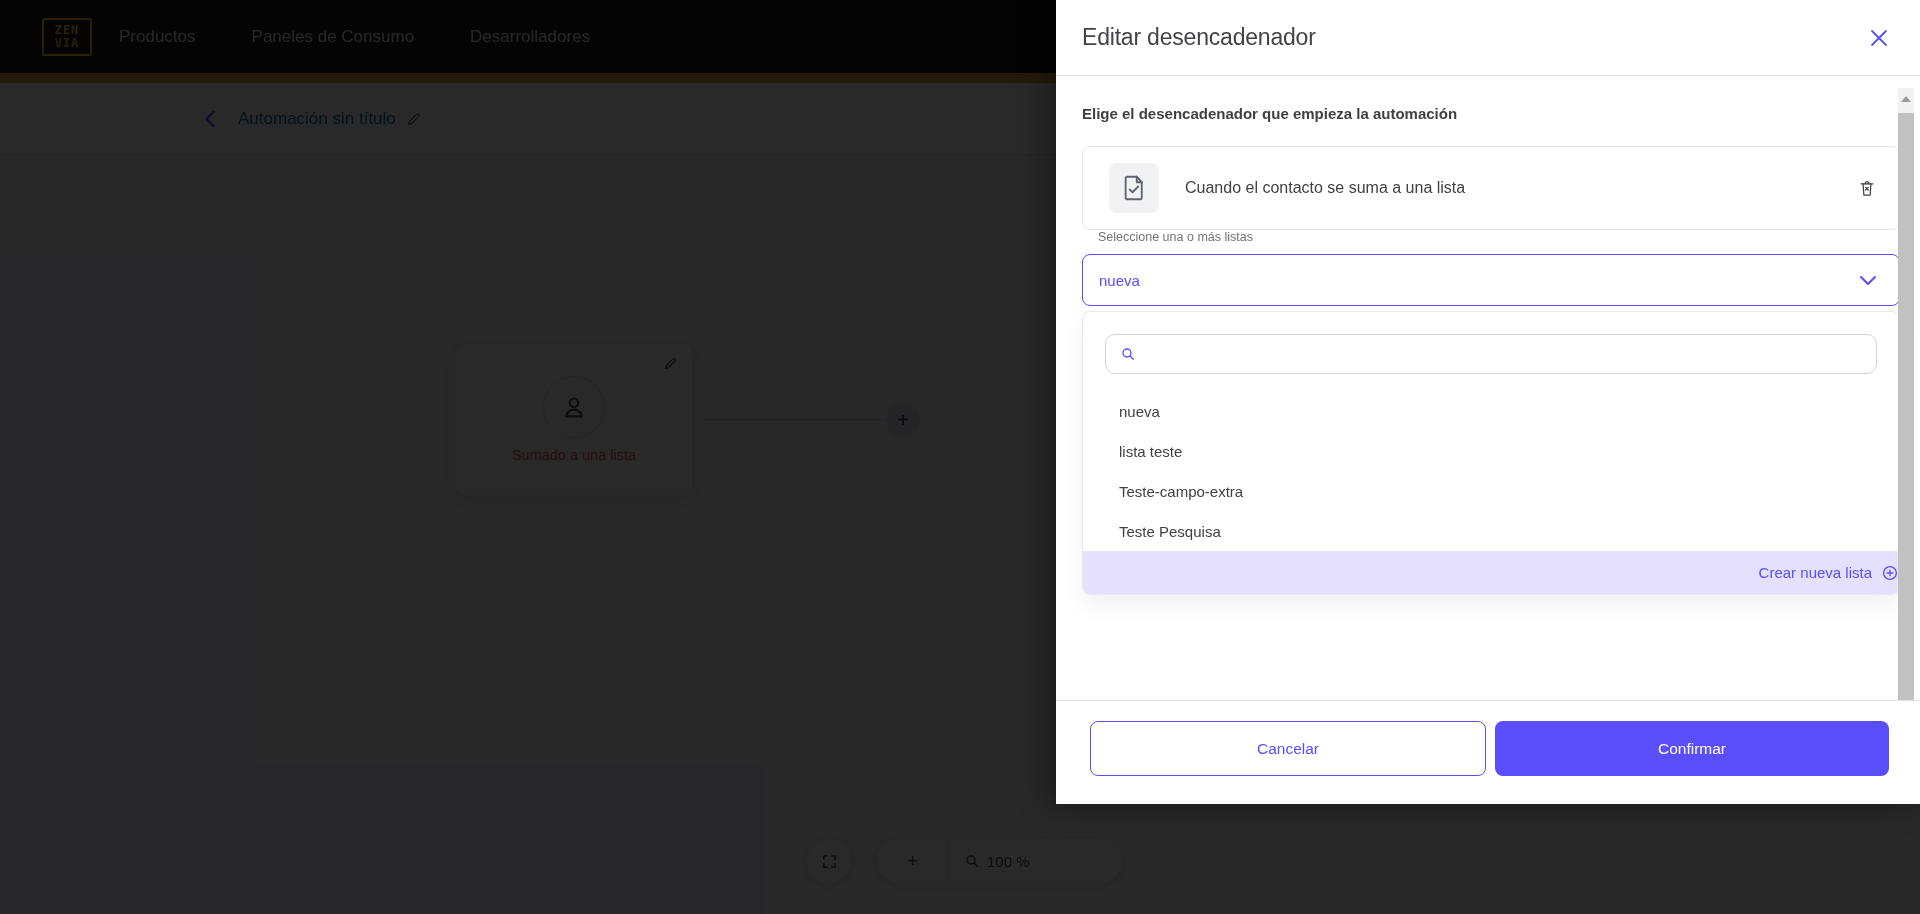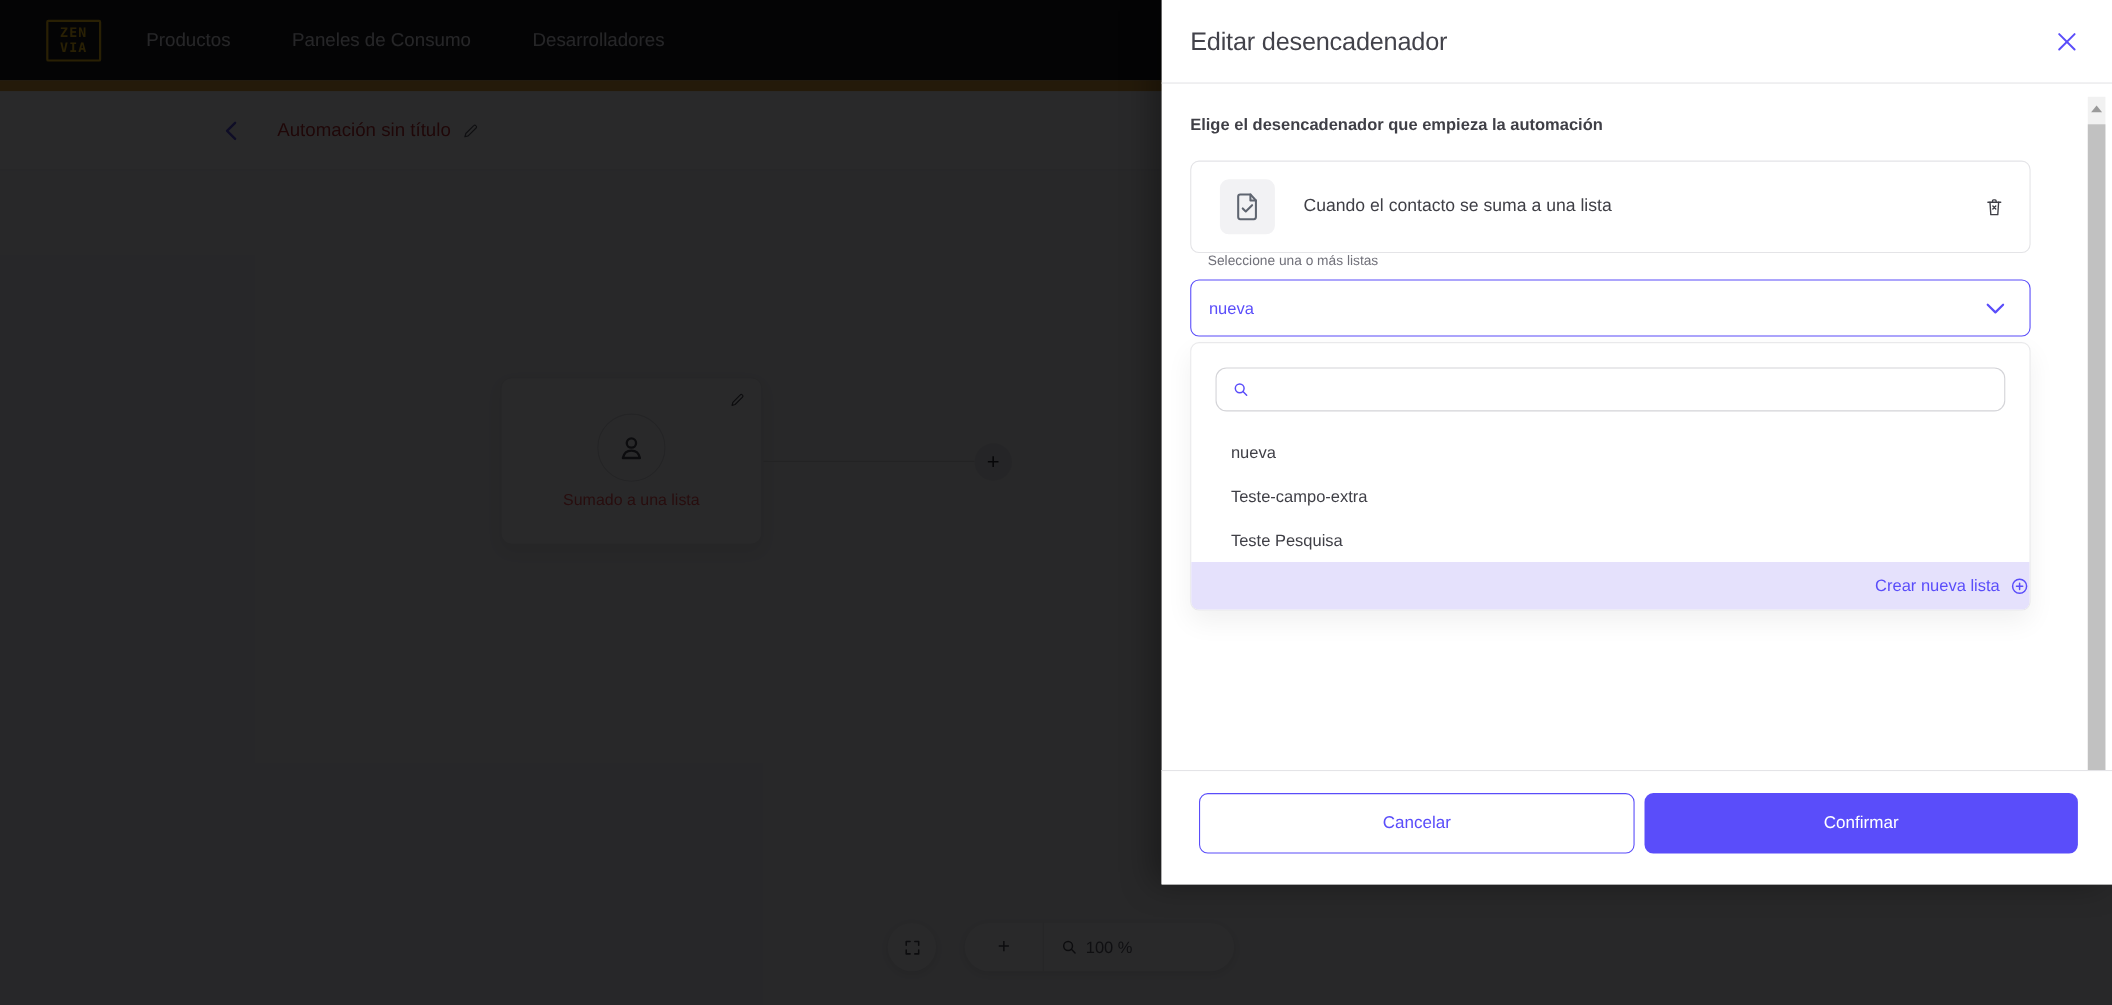--- a/index.html
+++ b/index.html
@@ -8,30 +8,30 @@
   .stage { position:relative; width:1920px; height:914px; overflow:hidden; background:#fff; }
 
   
   .topnav { position:absolute; top:0; left:0; width:100%; height:73px;
             background:#0a0a0c; display:flex; align-items:center; z-index:1; }
   .logo-box { margin-left:42px; width:50px; height:38px; border:2.5px solid #fdc300;
               border-radius:2px; display:flex; flex-direction:column; align-items:center;
               justify-content:center; gap:1px; }
   .logo-box span { font-family:"DejaVu Sans Mono", monospace; font-size:12px; font-weight:bold;
                    color:#fdc300; letter-spacing:1px; line-height:1; }
-  .nav-items { list-style:none; display:flex; margin-left:41px; gap:56px; }
+  .nav-items { list-style:none; display:flex; margin-left:27px; gap:56px; }
   .nav-items li { color:#ececf0; font-size:17px; font-weight:500; cursor:pointer; }
 
   .promo-strip { position:absolute; top:73px; left:0; width:100%; height:10px; background:#dd9a2b; z-index:1; }
 
   .toolbar { position:absolute; top:83px; left:0; width:100%; height:72px; background:#ffffff;
              border-bottom:1px solid #e4e4e7; display:flex; align-items:center; z-index:1; }
   .back-btn { margin-left:196px; width:30px; height:30px; display:flex; align-items:center;
               justify-content:center; cursor:pointer; }
-  .flow-title { margin-left:26px; font-size:17px; color:#b91c1c; }
+  .flow-title { margin-left:12px; font-size:17px; color:#0369a1; }
   .title-pencil { margin-left:10px; display:flex; }
 
   .canvas { position:absolute; top:155px; left:0; width:100%; height:759px; background:#f4f4f5; z-index:1; }
 
   .node-card { position:absolute; left:455px; top:188px; width:238px; height:152px; background:#fff;
                border:1px solid #e7e7ea; border-radius:10px; box-shadow:0 6px 16px rgba(0,0,0,.07);
                display:flex; flex-direction:column; align-items:center; justify-content:center; }
   .node-pencil { position:absolute; top:12px; right:14px; cursor:pointer; }
   .node-avatar { width:62px; height:62px; border:1px solid #d9d9dd; border-radius:50%;
                  display:flex; align-items:center; justify-content:center; }
@@ -56,21 +56,21 @@
 
   
   .panel { position:absolute; top:0; right:0; width:864px; height:804px; background:#fff; z-index:10;
            box-shadow:-8px 0 28px rgba(0,0,0,.35); }
   .panel-header { height:76px; padding:0 26px; display:flex; align-items:center;
                   justify-content:space-between; border-bottom:1px solid #e4e4e7; }
   .panel-title { font-size:23px; color:#42424a; letter-spacing:-0.2px; }
   .close-btn { width:30px; height:30px; display:flex; align-items:center; justify-content:center; cursor:pointer; }
 
   .panel-body { position:absolute; top:77px; left:0; right:0; bottom:104px; overflow:hidden;
-                padding:28px 74px 0 26px; }
+                padding:28px 20px 0 26px; }
   .section-heading { font-size:15px; font-weight:bold; color:#3f3f46; }
 
   .trigger-card { margin-top:24px; height:84px; border:1px solid #e4e4e7; border-radius:8px;
                   display:flex; align-items:center; padding:0 22px 0 26px;text-align:right; }
   .trigger-icon-box { width:50px; height:50px; background:#f2f2f4; border-radius:8px;
                       display:flex; align-items:center; justify-content:center; }
   .trigger-label { margin-left:26px; font-size:16px; color:#3f3f46; }
   .trash-btn { margin-left:auto; display:flex; cursor:pointer; }
 
   .field-label { font-size:12.5px; color:#71717a; padding-left:16px; }
@@ -242,20 +242,21 @@
         <div class="search-row">
           <svg width="16" height="16" viewBox="0 0 24 24" fill="none" stroke="#5a4dfa" stroke-width="2" stroke-linecap="round">
             <circle cx="10.5" cy="10.5" r="6"></circle>
               <path d="M15 15l5 5"></path>
           </svg>
           <input type="text" placeholder="" style="">
         </div>
         <ul class="option-list">
 
         <li>nueva</li>
+            <li>lista teste</li>
             <li>Teste-campo-extra</li>
             <li>Teste Pesquisa</li>
           </ul>
         <div class="create-row">
           <span>Crear nueva lista</span>
           <svg width="18" height="18" viewBox="0 0 24 24" fill="none" stroke="#5a4dfa" stroke-width="1.8" stroke-linecap="round">
             <circle cx="12" cy="12" r="8.5"></circle>
               <path d="M12 8.2v7.6M8.2 12h7.6"></path>
           </svg>
         </div>

